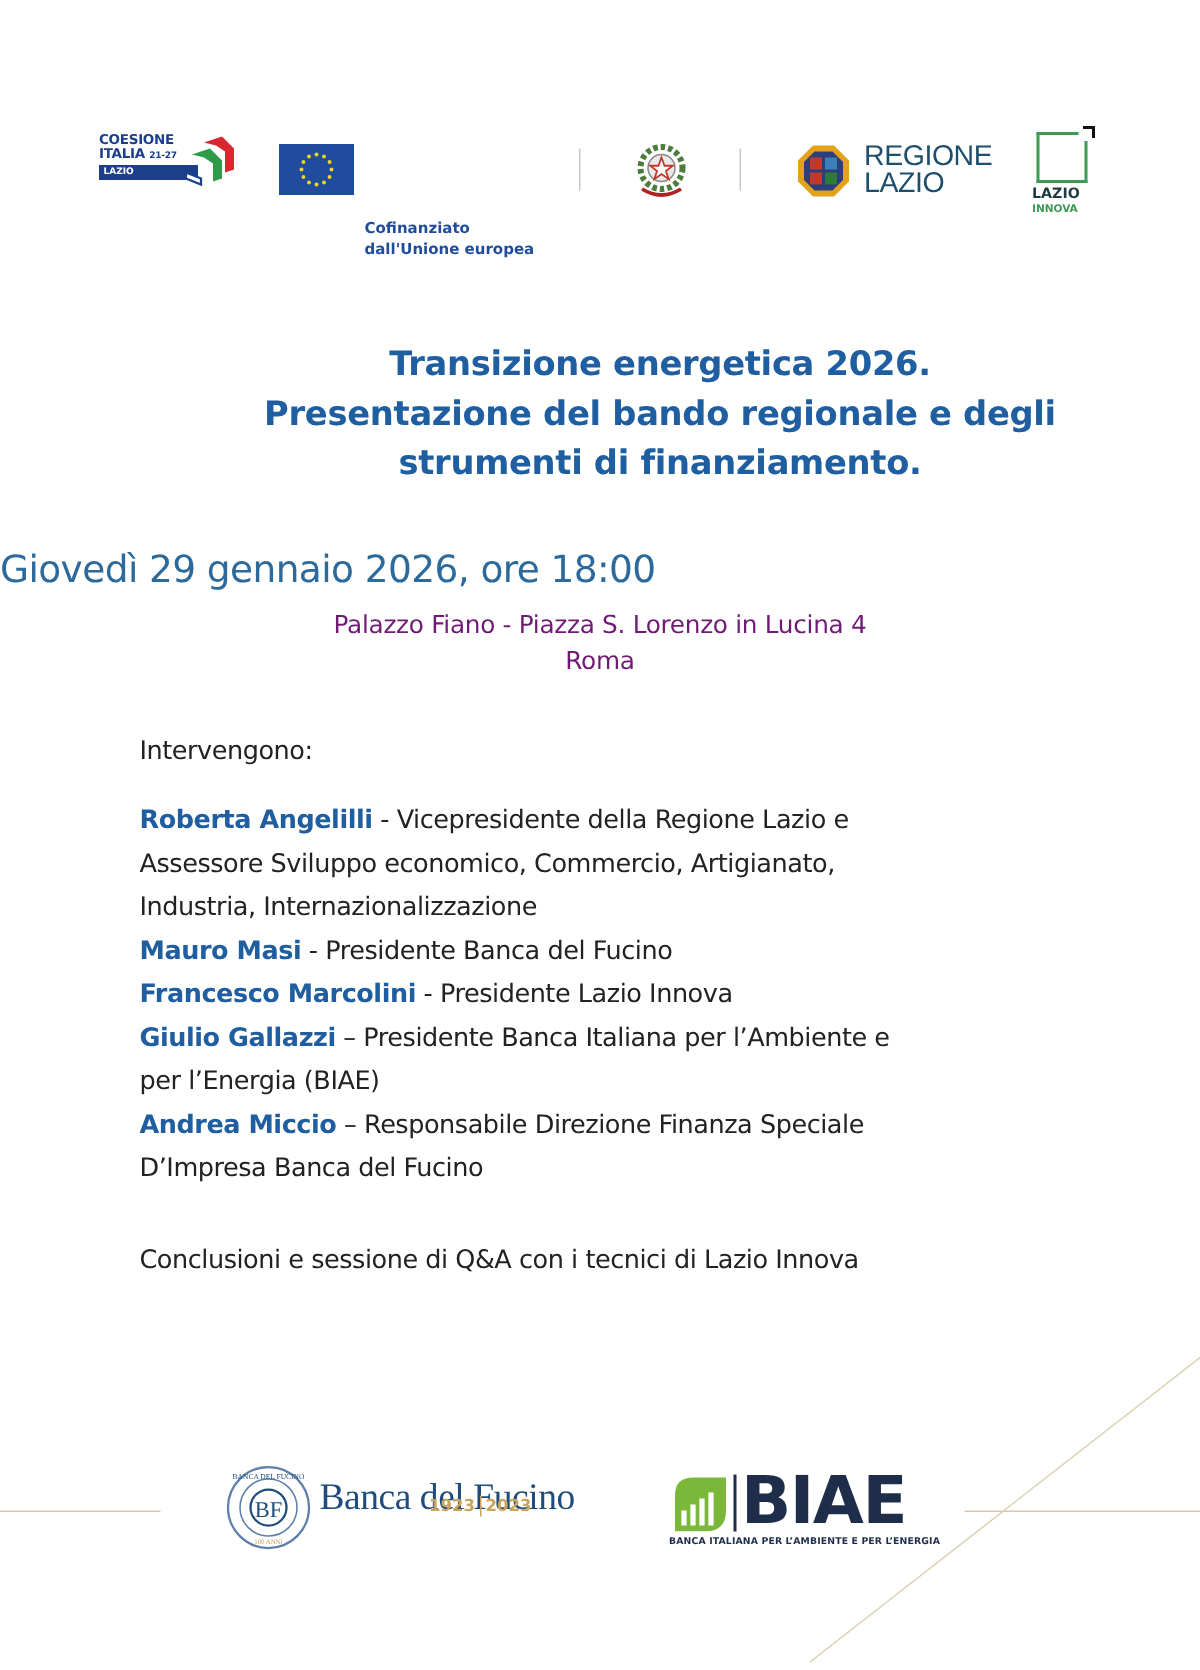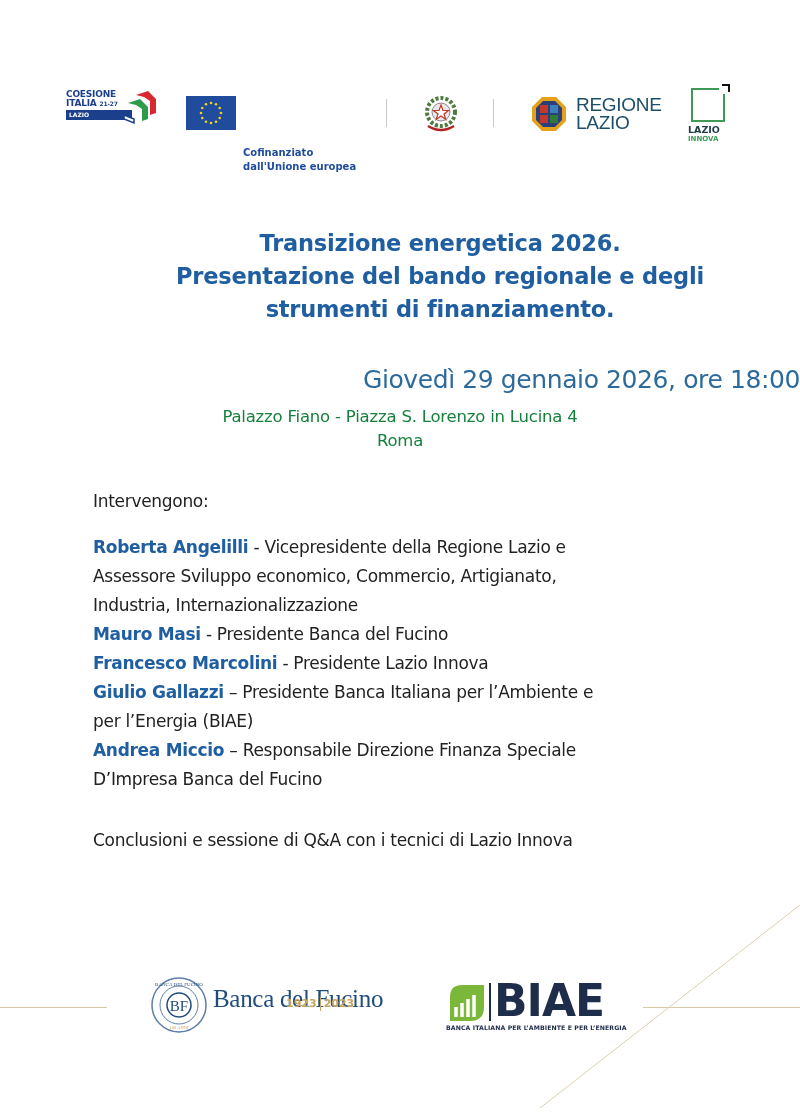--- a/index.html
+++ b/index.html
@@ -30,22 +30,22 @@
   .li-box-top { position:absolute; left:3px; top:4px; width:28px; height:2px; background:#3f9a58; }
   .li-box-right { position:absolute; left:35px; top:10px; width:2px; height:28px; background:#3f9a58; }
   .li-corner-h { position:absolute; left:34px; top:0px; width:8px; height:2px; background:#111; }
   .li-corner-v { position:absolute; left:40px; top:0px; width:2px; height:8px; background:#111; }
   .li-t1 { position:absolute; left:0; top:41px; font: bold 9.5px "DejaVu Sans", sans-serif; color:#1e3b45; line-height:10px; }
   .li-t2 { position:absolute; left:0; top:51px; font: bold 7px "DejaVu Sans", sans-serif; color:#3f9a58; line-height:8px; }
 
   
   .title { left: 0; width: 800px; top: 227px; text-align:center; font: bold 22.5px "DejaVu Sans", sans-serif; color:#1f5ea0; line-height: 33px; letter-spacing: -0.2px; padding-left: 40px; }
 
-  .datetime { left: 0; width: 800px; top: 365px; text-align:right; font: 25px "DejaVu Sans", sans-serif; color:#2d6a9c; letter-spacing:-0.4px; }
-  .venue { left: 0; width: 800px; top: 405px; text-align:center; font: 16.5px "DejaVu Sans", sans-serif; color:#15803d; line-height:24px; letter-spacing:-0.2px; }
+  .datetime { left: 0; width: 800px; top: 365px; text-align:left; font: 25px "DejaVu Sans", sans-serif; color:#2d6a9c; letter-spacing:-0.4px; }
+  .venue { left: 0; width: 800px; top: 405px; text-align:center; font: 16.5px "DejaVu Sans", sans-serif; color:#701a75; line-height:24px; letter-spacing:-0.2px; }
 
   
   .body-text { left: 93px; width: 660px; font: 17px "DejaVu Sans", sans-serif; color:#222; line-height: 29px; letter-spacing:-0.3px; }
   .intervengono { top: 487px; }
   .speakers { top: 533px; }
   .speaker .name { font-weight:bold; color:#1f5ea0; }
   .conclusion { top: 826px; }
 
   
   .gold-line { height:1px; background:#d8c9a6; }

